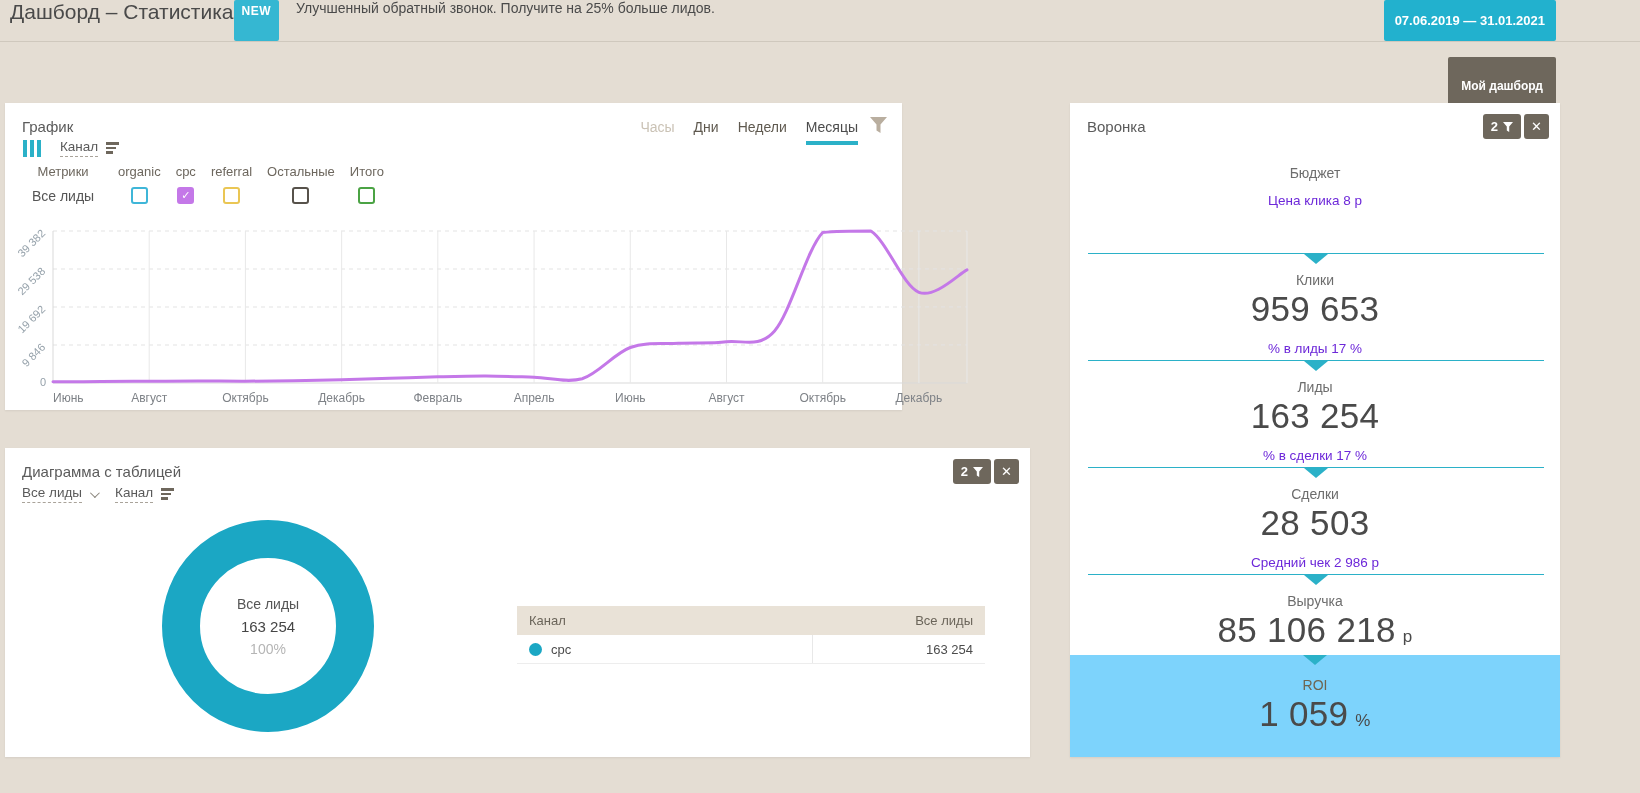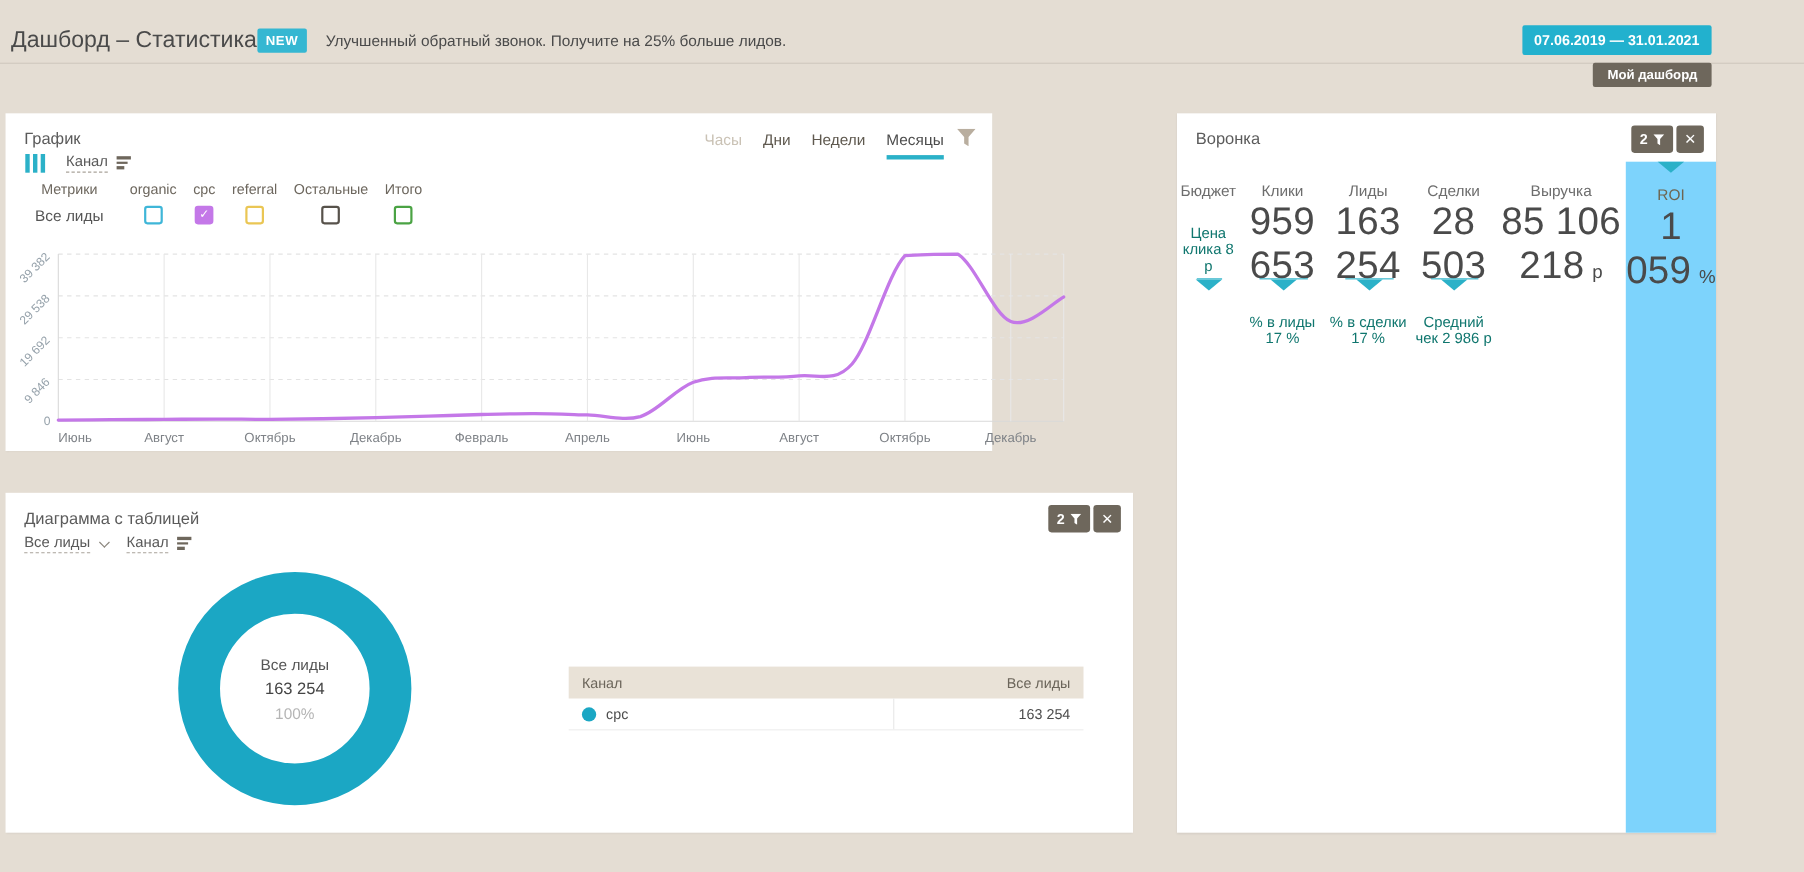--- a/index.html
+++ b/index.html
@@ -1,25 +1,25 @@
 <!DOCTYPE html>
 <html><head>
 <meta charset="utf-8">
 <style>
   *{margin:0;padding:0;box-sizing:border-box;font-family:"Liberation Sans","DejaVu Sans",sans-serif}
   html,body{width:1640px;height:793px}
   body{position:relative;background:#e4ddd3;overflow:hidden;color:#4c4c4c}
 
   
-  .topbar{position:absolute;left:0;top:16px;width:100%;height:42px;display:flex;align-items:center;border-bottom:1px solid #cfc8bd;padding:0 84px 0 10px}
+  .topbar{position:absolute;left:0;top:0;width:100%;height:42px;display:flex;border-bottom:1px solid #cfc8bd;padding:0 84px 0 10px}
   .page-title{font-size:21px;font-weight:400;color:#4a4a4a}
   .new-badge{background:#35b7d2;color:#fff;font-size:12px;font-weight:bold;padding:4px 8px;border-radius:2px;letter-spacing:.5px}
   .promo{margin-left:17px;font-size:14px;color:#4a4a4a}
   .date-badge{margin-left:auto;background:#22b1ce;color:#fff;font-size:13px;font-weight:bold;padding:6px 11px;border:none;border-radius:2px;cursor:pointer}
-  .my-dash{position:absolute;top:57px;right:84px;background:#6e675c;color:#fff;font-size:12px;font-weight:bold;padding:4px 13px;border:none;border-radius:2px;cursor:pointer}
+  .my-dash{position:absolute;top:57px;right:84px;background:#6e675c;color:#fff;font-size:12px;font-weight:bold;padding:22px 13px;border:none;border-radius:2px;cursor:pointer}
 
   
   .panel{position:absolute;background:#fff;box-shadow:0 1px 2px rgba(0,0,0,.07)}
   .panel-chart{left:5px;top:103px;width:897px;height:307px}
   .panel-diagram{left:5px;top:448px;width:1025px;height:309px}
   .panel-funnel{left:1070px;top:103px;width:490px;height:654px}
   .panel-title{position:absolute;left:17px;top:15px;font-size:15px;color:#5b5b5b}
   .panel-actions{position:absolute;right:11px;top:11px;display:flex;gap:3px}
   .badge-filter{display:flex;align-items:center;gap:5px;background:#6e675c;color:#fff;font-size:13px;font-weight:bold;border-radius:3px;padding:0 8px;height:25px;cursor:pointer}
   .btn-close{width:25px;height:25px;background:#6e675c;color:#fff;border-radius:3px;display:flex;align-items:center;justify-content:center;font-size:13px;font-weight:bold;cursor:pointer}
@@ -56,27 +56,27 @@
   .donut-value{font-size:15px;color:#454545}
   .donut-pct{font-size:14px;color:#b5b5b5}
   .dtable{position:absolute;left:512px;top:158px;width:468px;font-size:13px;color:#4c4c4c}
   .thead{display:flex;justify-content:space-between;align-items:center;background:#e9e2d7;color:#6b655a;height:29px;padding:0 12px}
   .trow{display:grid;grid-template-columns:1fr 173px;height:29px;border-bottom:1px solid #ededed;align-items:stretch;cursor:pointer}
   .tcell-channel{display:flex;align-items:center;padding:0 12px;gap:9px}
   .tcell-value{border-left:1px solid #e8e8e8;display:flex;align-items:center;justify-content:flex-end;padding:0 12px}
   .dot{width:13px;height:13px;border-radius:50%}
 
   
-  .stages{position:absolute;left:0;top:44px;right:0;bottom:0;display:flex;flex-direction:row}
+  .stages{position:absolute;left:0;top:44px;right:0;bottom:0;display:flex;flex-direction:column}
   .stage{position:relative;text-align:center;height:107px;padding-top:18px}
   .stage.short{height:80px}
   .stage-label{font-size:14px;color:#6d6d6d}
   .stage-value{font-size:35px;color:#4a4a4a;margin-top:1px;letter-spacing:.3px}
   .stage-value .unit{font-size:17px;margin-left:7px}
-  .stage-sub{display:inline-block;margin-top:23px;font-size:13.5px;color:#0f766e;cursor:pointer}
+  .stage-sub{display:inline-block;margin-top:12px;font-size:13.5px;color:#6d28d9;cursor:pointer}
   .divider{position:absolute;left:18px;right:16px;bottom:0;border-top:1px solid #2bb1c8}
   .divider i{position:absolute;left:50%;top:0;margin-left:-12px;width:0;height:0;border-left:12px solid transparent;border-right:12px solid transparent;border-top:10px solid #2bb1c8}
   .stage.roi{flex:1;background:#7dd3fc;padding-top:22px;height:auto}
   .stage.roi .stage-label{color:#6e6550}
   .tri-top{position:absolute;top:0;left:50%;margin-left:-12px;width:0;height:0;border-left:12px solid transparent;border-right:12px solid transparent;border-top:10px solid #2bb1c8}
 </style>
 </head>
 <body>
 
 <div class="topbar">

